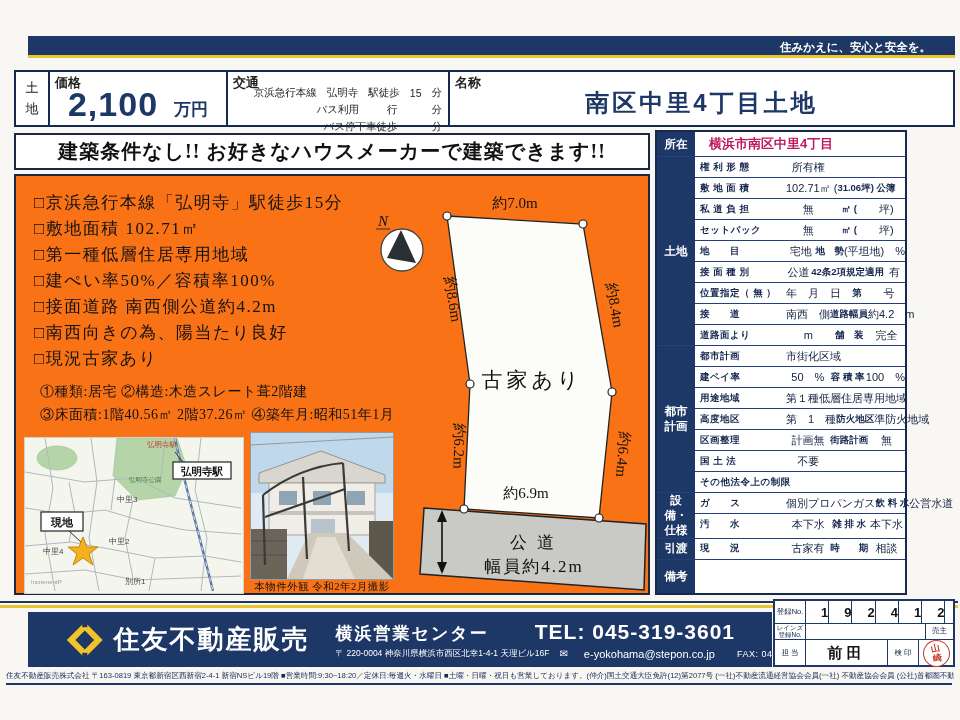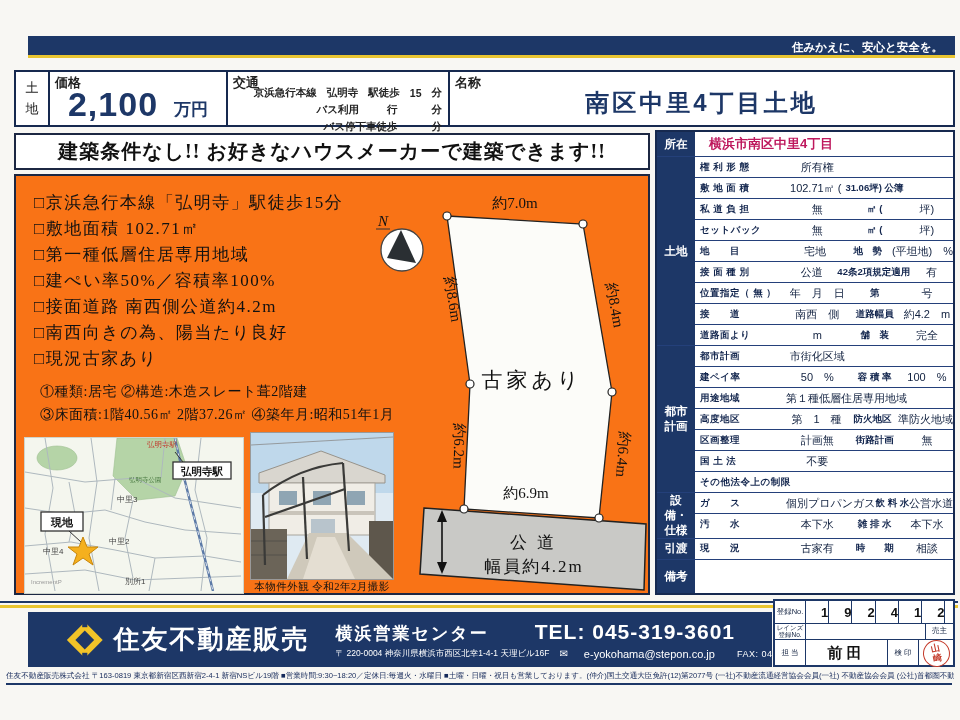--- a/index.html
+++ b/index.html
@@ -4,35 +4,35 @@
 <style>
   html,body{margin:0;padding:0;}
   body{width:960px;height:720px;position:relative;background:#efeeea;
        font-family:"Liberation Sans",sans-serif;color:#1a2440;overflow:hidden;}
   .paper{position:absolute;left:0;top:0;width:960px;height:720px;background:#f8f7f3;}
   .abs{position:absolute;}
 
   
   .slogan{left:28px;top:36px;width:927px;height:22px;background:#1d3767;
           border-bottom:3px solid #e9c531;color:#fff;font-size:11.5px;font-weight:bold;
-          text-align:right;line-height:22px;padding-right:12px;box-sizing:border-box;}
+          text-align:right;line-height:22px;padding-right:24px;box-sizing:border-box;}
 
   
   .header{left:14px;top:70px;width:941px;height:57px;display:flex;background:#fff;
           border:2px solid #16294f;box-sizing:border-box;}
   .hc{border-right:2px solid #16294f;position:relative;box-sizing:border-box;}
   .hc:last-child{border-right:none;}
   .clabel{position:absolute;top:2px;left:5px;font-size:13px;font-weight:bold;color:#222;}
   .cat{width:34px;display:flex;flex-direction:column;justify-content:space-around;
        align-items:center;font-size:13px;color:#222;padding:5px 0;}
   .price{width:178px;display:flex;align-items:flex-end;justify-content:center;padding-bottom:4px;}
   .price .val{font-size:34px;font-weight:bold;color:#1d3767;letter-spacing:1px;line-height:1;}
   .price .unit{font-size:17px;font-weight:bold;color:#1d3767;margin-left:16px;line-height:1.3;}
   .kotsu{width:222px;font-size:10.5px;color:#222;}
-  .kotsu .rows{position:absolute;right:6px;top:14px;display:flex;flex-direction:column;gap:3px;font-weight:bold;}
+  .kotsu .rows{position:absolute;right:6px;top:14px;display:flex;flex-direction:column;gap:3px;}
   .krow{display:flex;justify-content:flex-end;align-items:center;}
   .krow span{margin-left:10px;}
   .name{flex:1;display:flex;align-items:center;justify-content:center;}
   .name .val{font-size:24px;font-weight:bold;color:#1d3767;letter-spacing:3px;margin-top:8px;}
 
   
   .catch{left:14px;top:133px;width:636px;height:37px;background:#fff;border:2px solid #1c2742;
          box-sizing:border-box;display:flex;align-items:center;justify-content:center;
          font-family:"Liberation Serif",serif;font-size:20px;font-weight:bold;color:#111;
          letter-spacing:1px;}
@@ -51,21 +51,21 @@
   
   .map{position:absolute;left:8px;top:261px;width:218px;height:155px;background:#f4f6ee;
        border:1px solid #cfd4cc;}
 
   
   .photo{position:absolute;left:234px;top:256px;width:142px;height:146px;border:1px solid #999;}
   .photocap{position:absolute;left:228px;top:404px;width:156px;text-align:center;
             font-family:"Liberation Serif",serif;font-size:10.5px;color:#111;letter-spacing:0.5px;}
 
   
-  .rtable{left:655px;top:130px;width:300px;height:465px;border:2px solid #16294f;background:#fff;
+  .rtable{left:655px;top:130px;width:252px;height:465px;border:2px solid #16294f;background:#fff;
           display:flex;flex-direction:column;box-sizing:border-box;}
   .sect{display:flex;border-bottom:1.5px solid #24407a;}
   .sect:last-child{border-bottom:none;flex:1;}
   .slabel{width:30px;background:#1d3767;color:#fff;display:flex;align-items:center;
           justify-content:center;font-size:11.5px;font-weight:bold;text-align:center;
           line-height:1.3;flex-shrink:0;padding:0 4px;word-break:break-all;}
   .srows{flex:1;display:flex;flex-direction:column;min-width:0;}
   .trow{display:flex;height:20px;align-items:center;border-bottom:1px solid #24407a;
         font-size:11px;color:#10203f;}
   .trow:last-child{border-bottom:none;}

